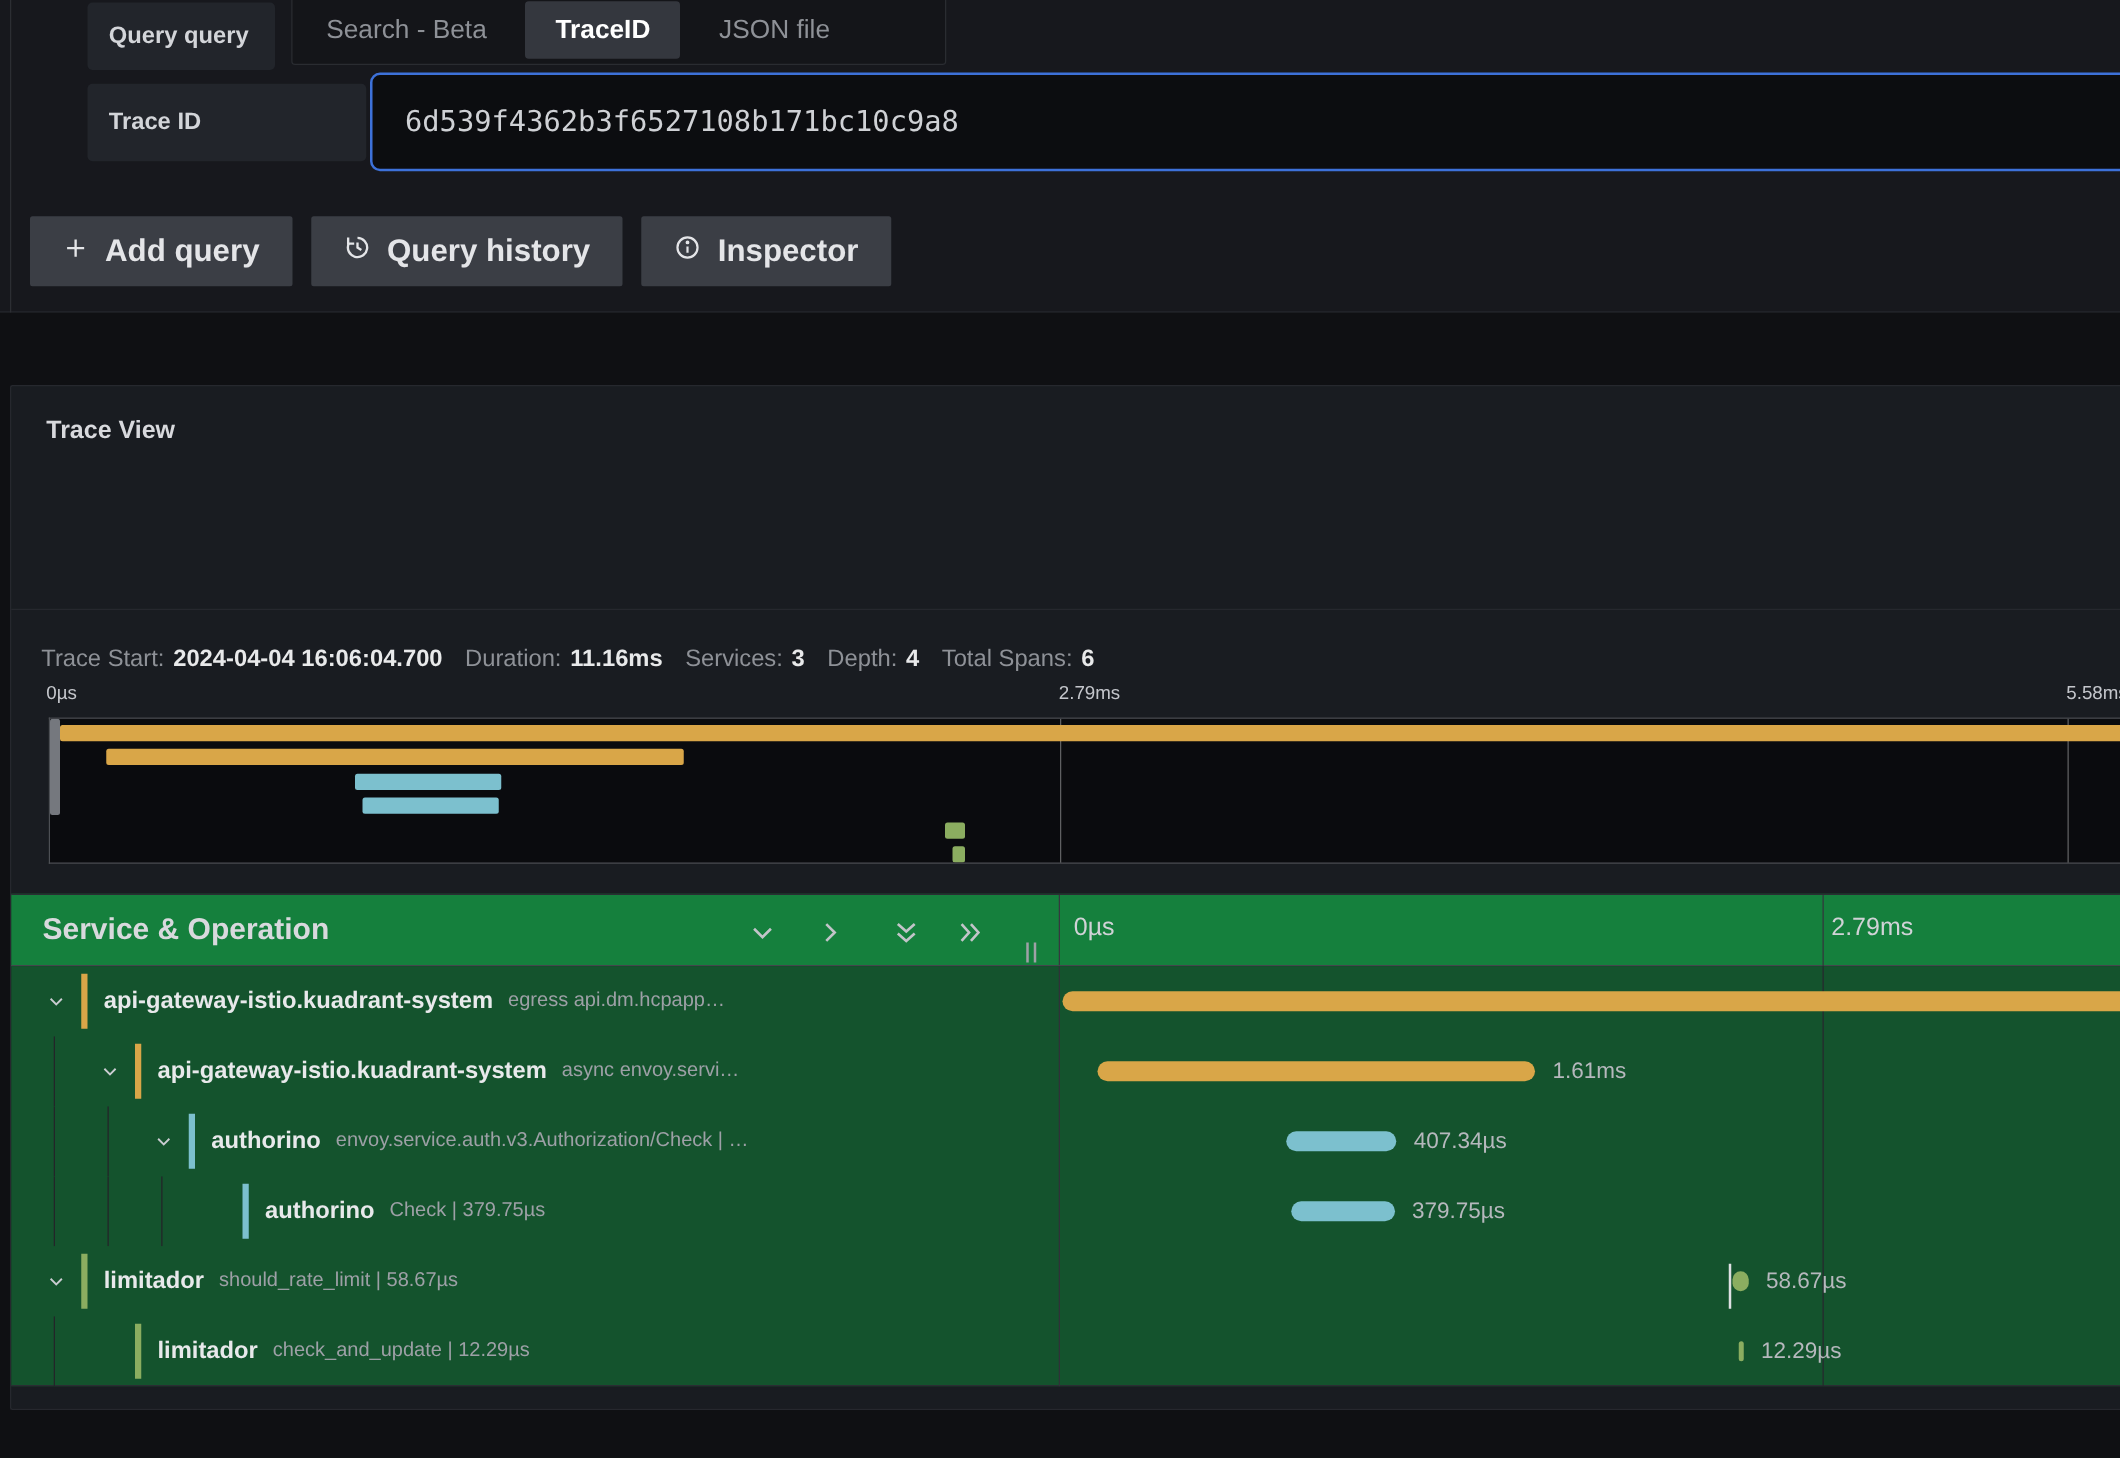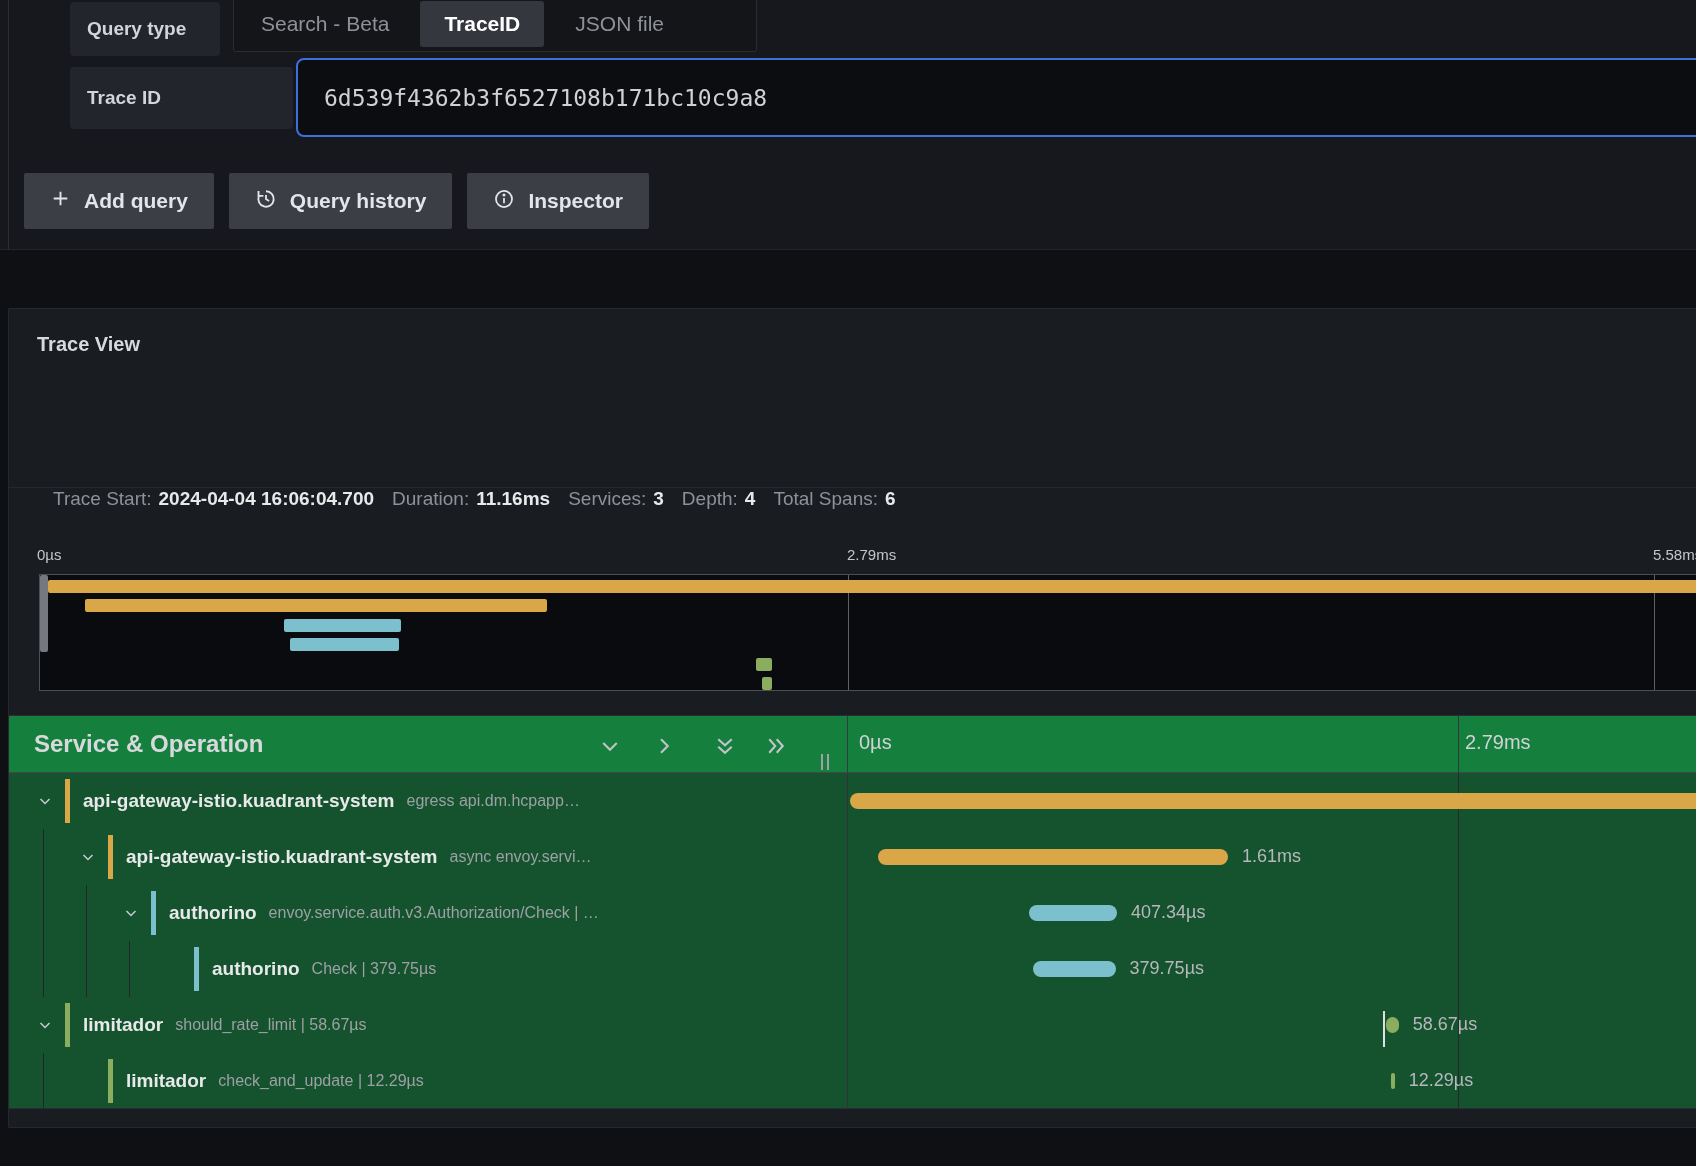--- a/index.html
+++ b/index.html
@@ -25,35 +25,35 @@
                   color:#ffffff; font-weight:bold; }
 
   .tid-input { position:absolute; left:296px; top:58px; width:1410px; height:79px;
                border:2px solid #3D71D9; border-radius:8px; background:#0c0d10;
                display:flex; align-items:center; padding:0 26px;
                font-family:"DejaVu Sans Mono", monospace; font-size:23px; color:#cfd1d5; }
 
   .btn-row { position:absolute; left:24px; top:173px; display:flex; gap:15px; }
   .qbtn { height:56px; display:inline-flex; align-items:center; gap:13px; padding:0 26px;
           background:#3b3e45; border:none; border-radius:2px; color:#e4e5e8;
-          font-size:21px; font-weight:bold; font-family:inherit; cursor:pointer; }
+          font-size:25px; font-weight:bold; font-family:inherit; cursor:pointer; }
   .qbtn svg { flex:none; }
 
   
   .trace-panel { position:absolute; left:8px; top:308px; width:1688px; height:820px;
                  background:#191c21; border:1px solid #26282e; border-right:none;
                  border-radius:2px 0 0 2px; }
   .panel-title { position:absolute; left:28px; top:24px; font-size:20px; font-weight:bold; color:#d8d9dd; }
   .trace-title-row { position:absolute; left:36px; top:93px; width:1640px; white-space:nowrap; overflow:hidden; }
   .trace-title { font-size:29px; color:#d2d4d8; }
   .trace-id-small { font-size:18px; color:#8f939a; margin-left:14px; }
 
   .summary-row { position:absolute; left:0; top:178px; width:1688px; height:52px;
-                 border-top:1px solid #26282e; display:flex; align-items:flex-start;
-                 padding-left:44px; font-size:19px; color:#8e9197; white-space:nowrap; }
+                 border-top:1px solid #26282e; display:flex; align-items:flex-end;
+                 padding-left:24px; font-size:19px; color:#8e9197; white-space:nowrap; }
   .summary-item { margin-right:18px; }
   .summary-item b { color:#e8e9ea; margin-left:7px; }
 
   
   .minimap-labels { position:absolute; left:0; top:232px; width:1688px; height:30px;
                     font-size:15px; color:#c4c6cb; }
   .mini-tick { position:absolute; top:5px; white-space:nowrap; }
   .minimap-canvas { position:absolute; left:30px; top:265px; width:1658px; height:117px;
                     background:#0a0b0e; border:1px solid #4c4f54; border-right:none; overflow:hidden; }
   .mini-grid { position:absolute; top:0; width:1px; height:117px; background:rgba(255,255,255,0.35); }
@@ -97,21 +97,21 @@
 </style>
 </head>
 <body>
 
 <div class="stage">
 
   <div class="query-section">
     <div class="q-left-border"></div>
 
     <div class="label-box qtype-box">
-      <span>Query type</span>
+      <span>Query query</span>
     </div>
 
     <div class="tab-group">
       <div class="tab">Search - Beta</div>
       <div class="tab selected">TraceID</div>
       <div class="tab">JSON file</div>
     </div>
 
     <div class="label-box tid-box">
       <span>Trace ID</span>

